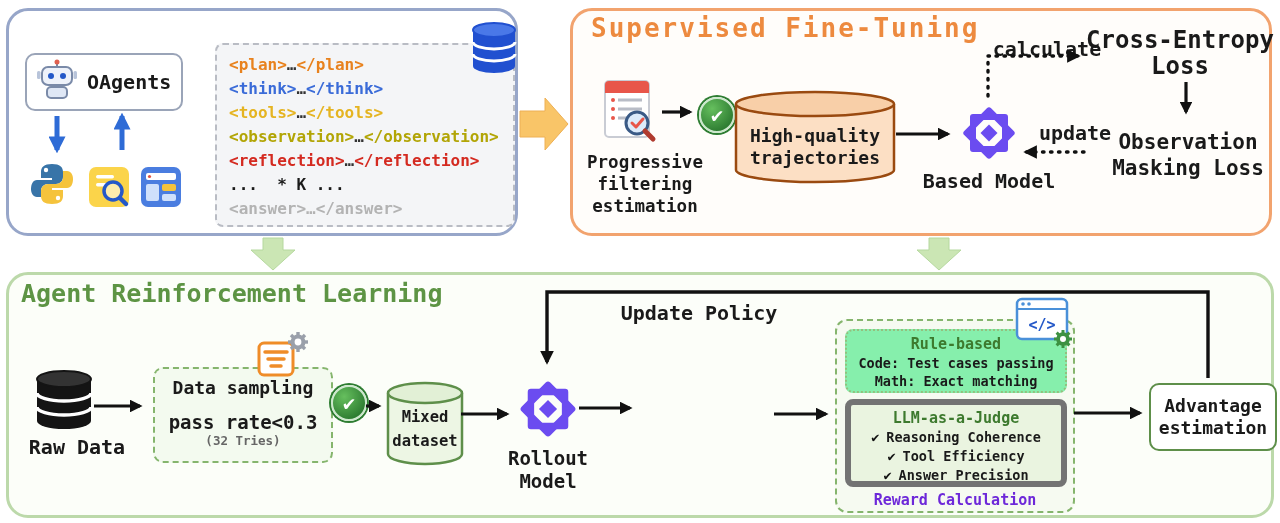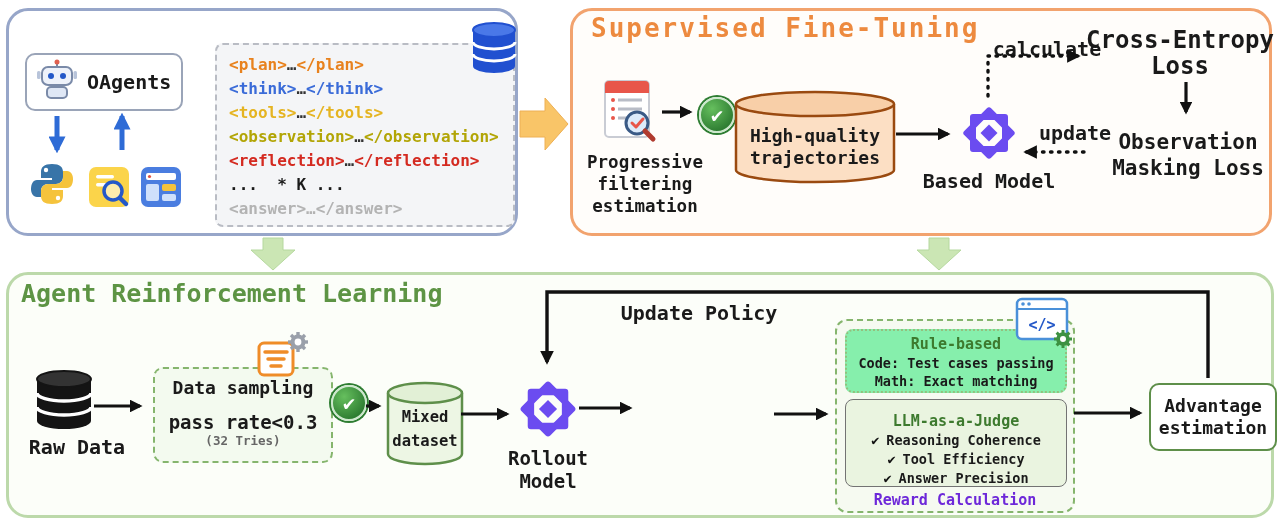--- a/index.html
+++ b/index.html
@@ -45,21 +45,21 @@
   .node-box { position:absolute; border:2.5px solid var(--green-accent); border-radius:10px;
     background:#fff; display:flex; align-items:center; justify-content:center;
     text-align:center; line-height:22px; }
 
   .dash-box { position:absolute; border:2px dashed #85b56d; border-radius:10px; background:#f3faef; }
 
   .reward-box { position:absolute; border:2px dashed #85b56d; border-radius:12px; background:#f6faf1; }
   .rule-box { position:absolute; left:8px; top:8px; width:222px; height:64px;
     border:2px dotted #93c07e; border-radius:8px; background:#86efac; padding-top:4px; }
   .judge-box { position:absolute; left:8px; top:78px; width:222px; height:88px;
-    border:1px solid #737373; border-radius:8px; background:#eaf4e0; padding-top:12px; }
+    border:6px solid #737373; border-radius:8px; background:#eaf4e0; padding-top:4px; }
   .green-heading { color:#3d7a2e; font-size:15px; text-align:center; line-height:19px; }
   .rule-line { font-size:13.5px; text-align:center; line-height:18px; }
   .judge-item { font-size:13.5px; line-height:19px; display:flex; gap:7px; justify-content:center; }
   .judge-item .jcheck { color:#111; }
   .reward-caption { position:absolute; left:0; top:170px; width:100%; text-align:center;
     color:#6d28d9; font-size:15px; }
 
   .cyl-label { position:absolute; text-align:center; font-size:18px; line-height:22px; }
 </style>
 </head>

